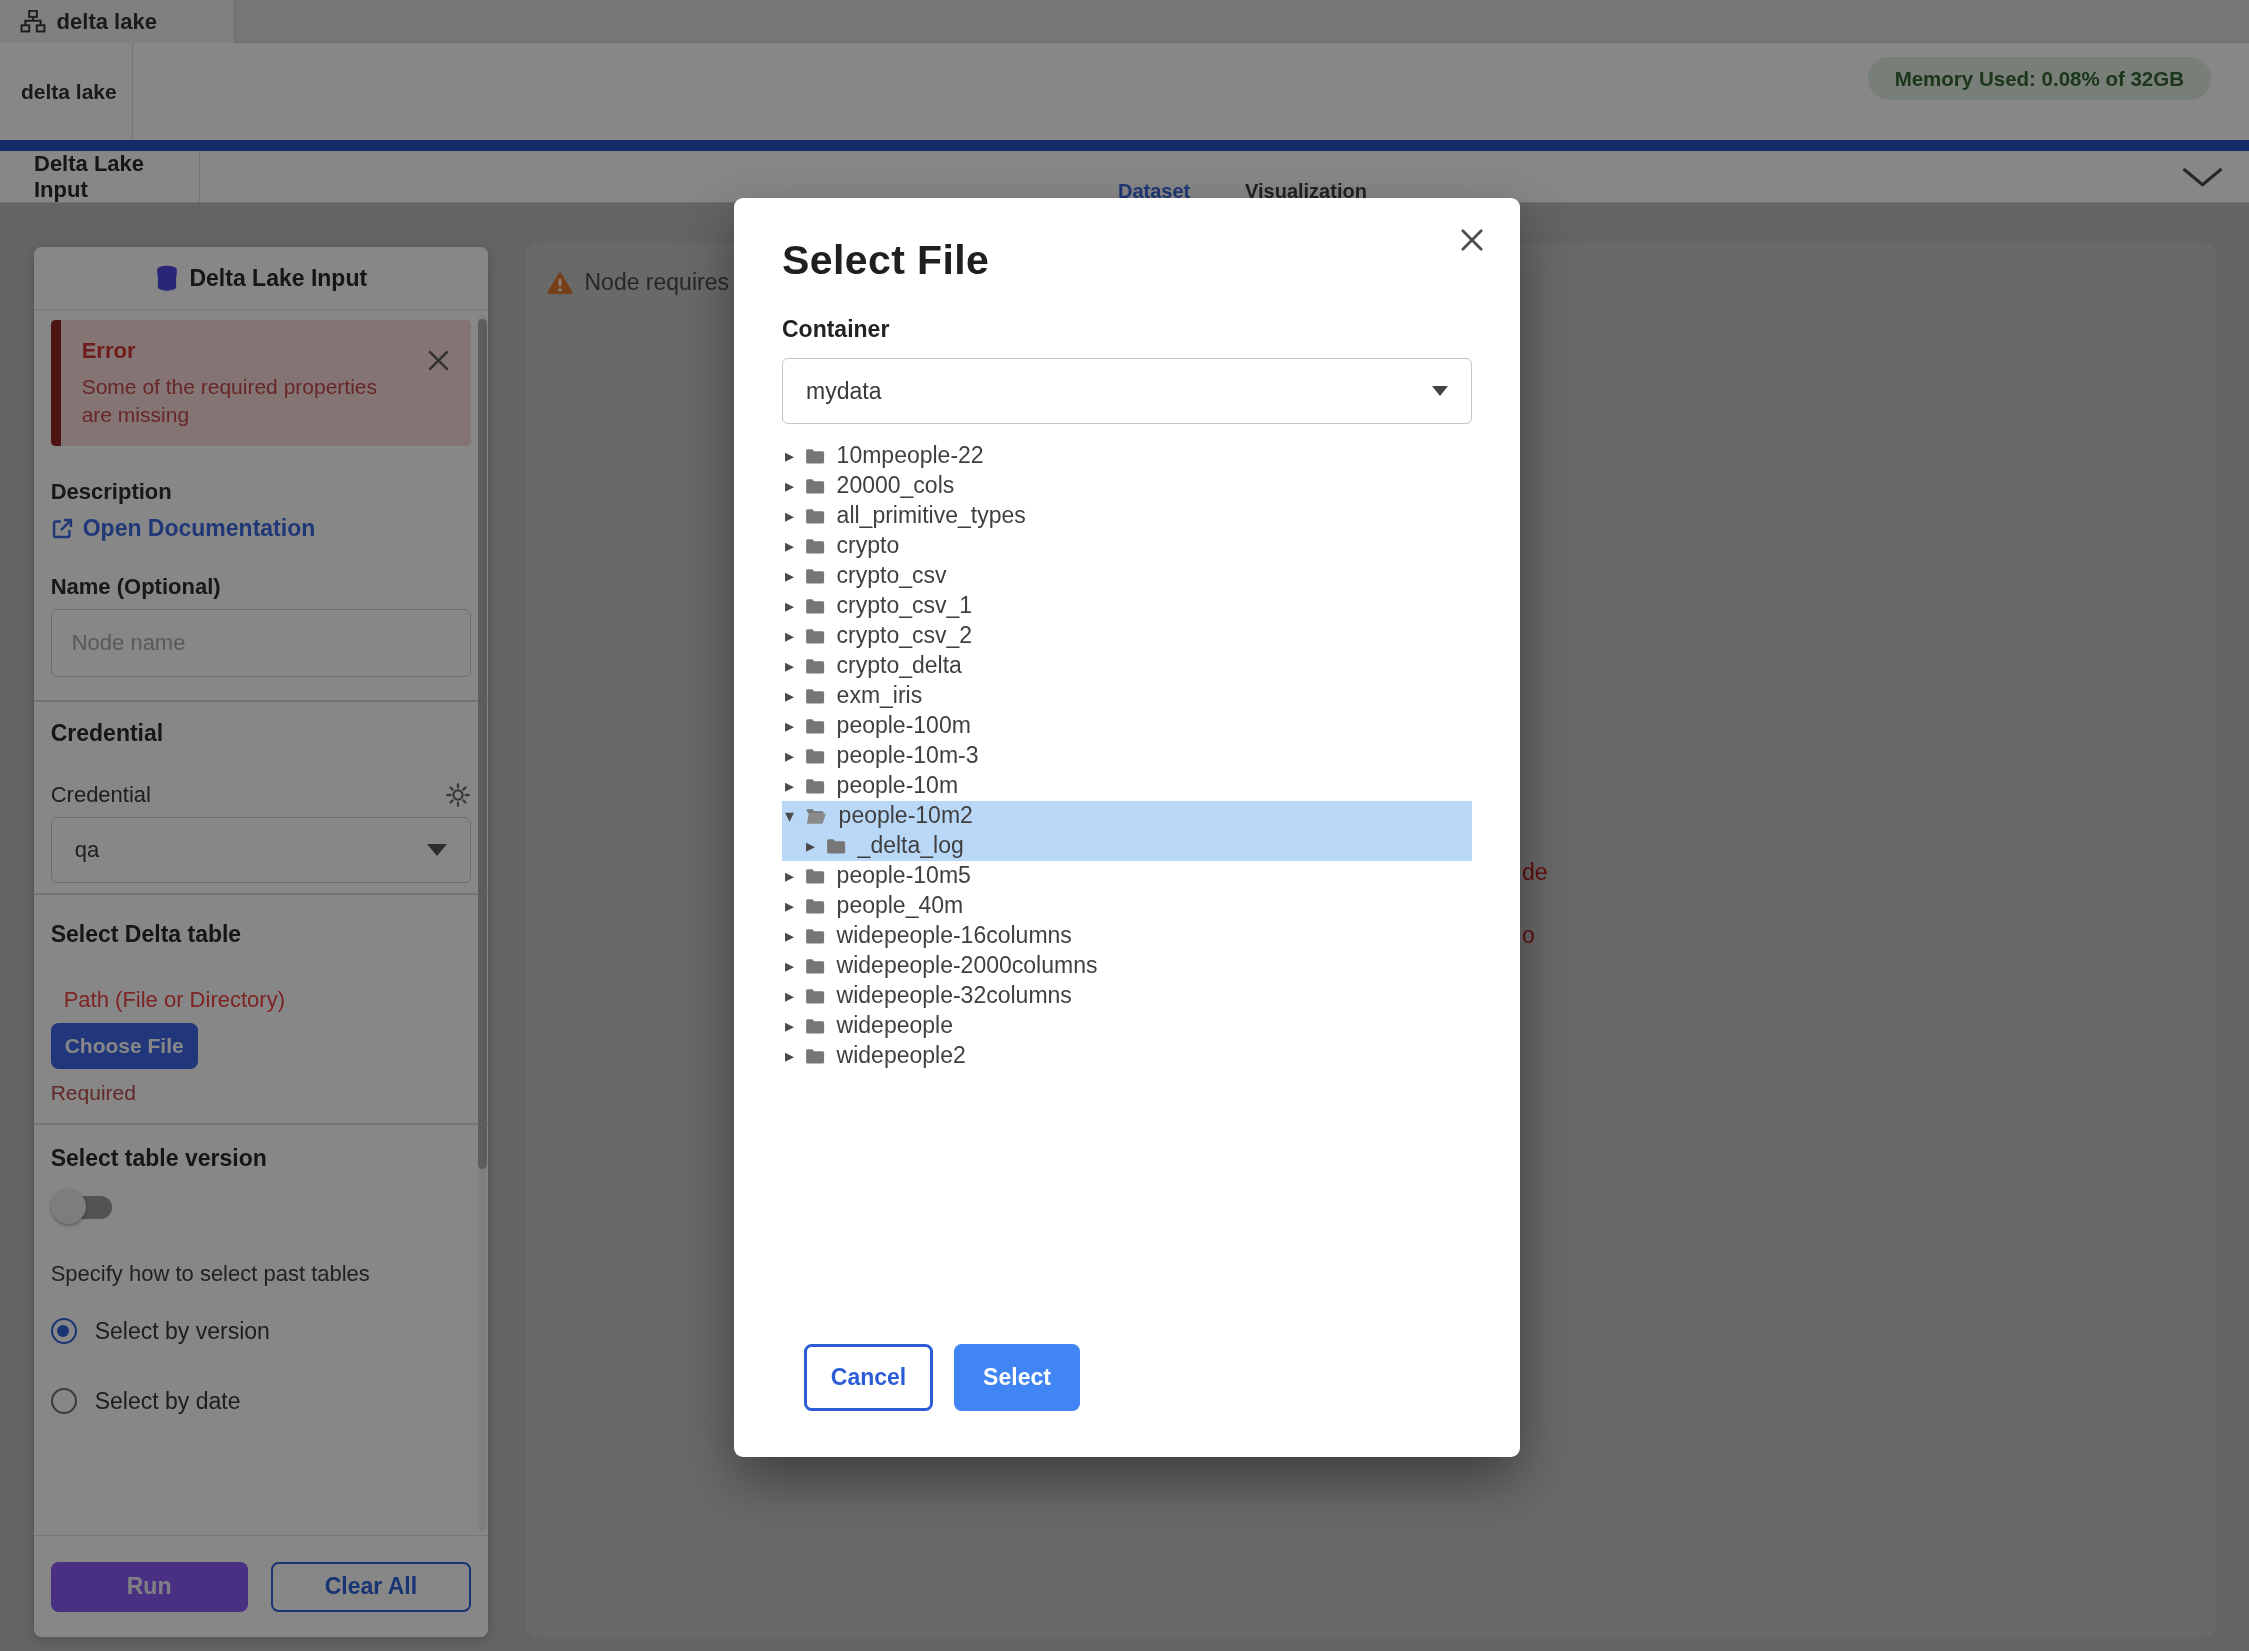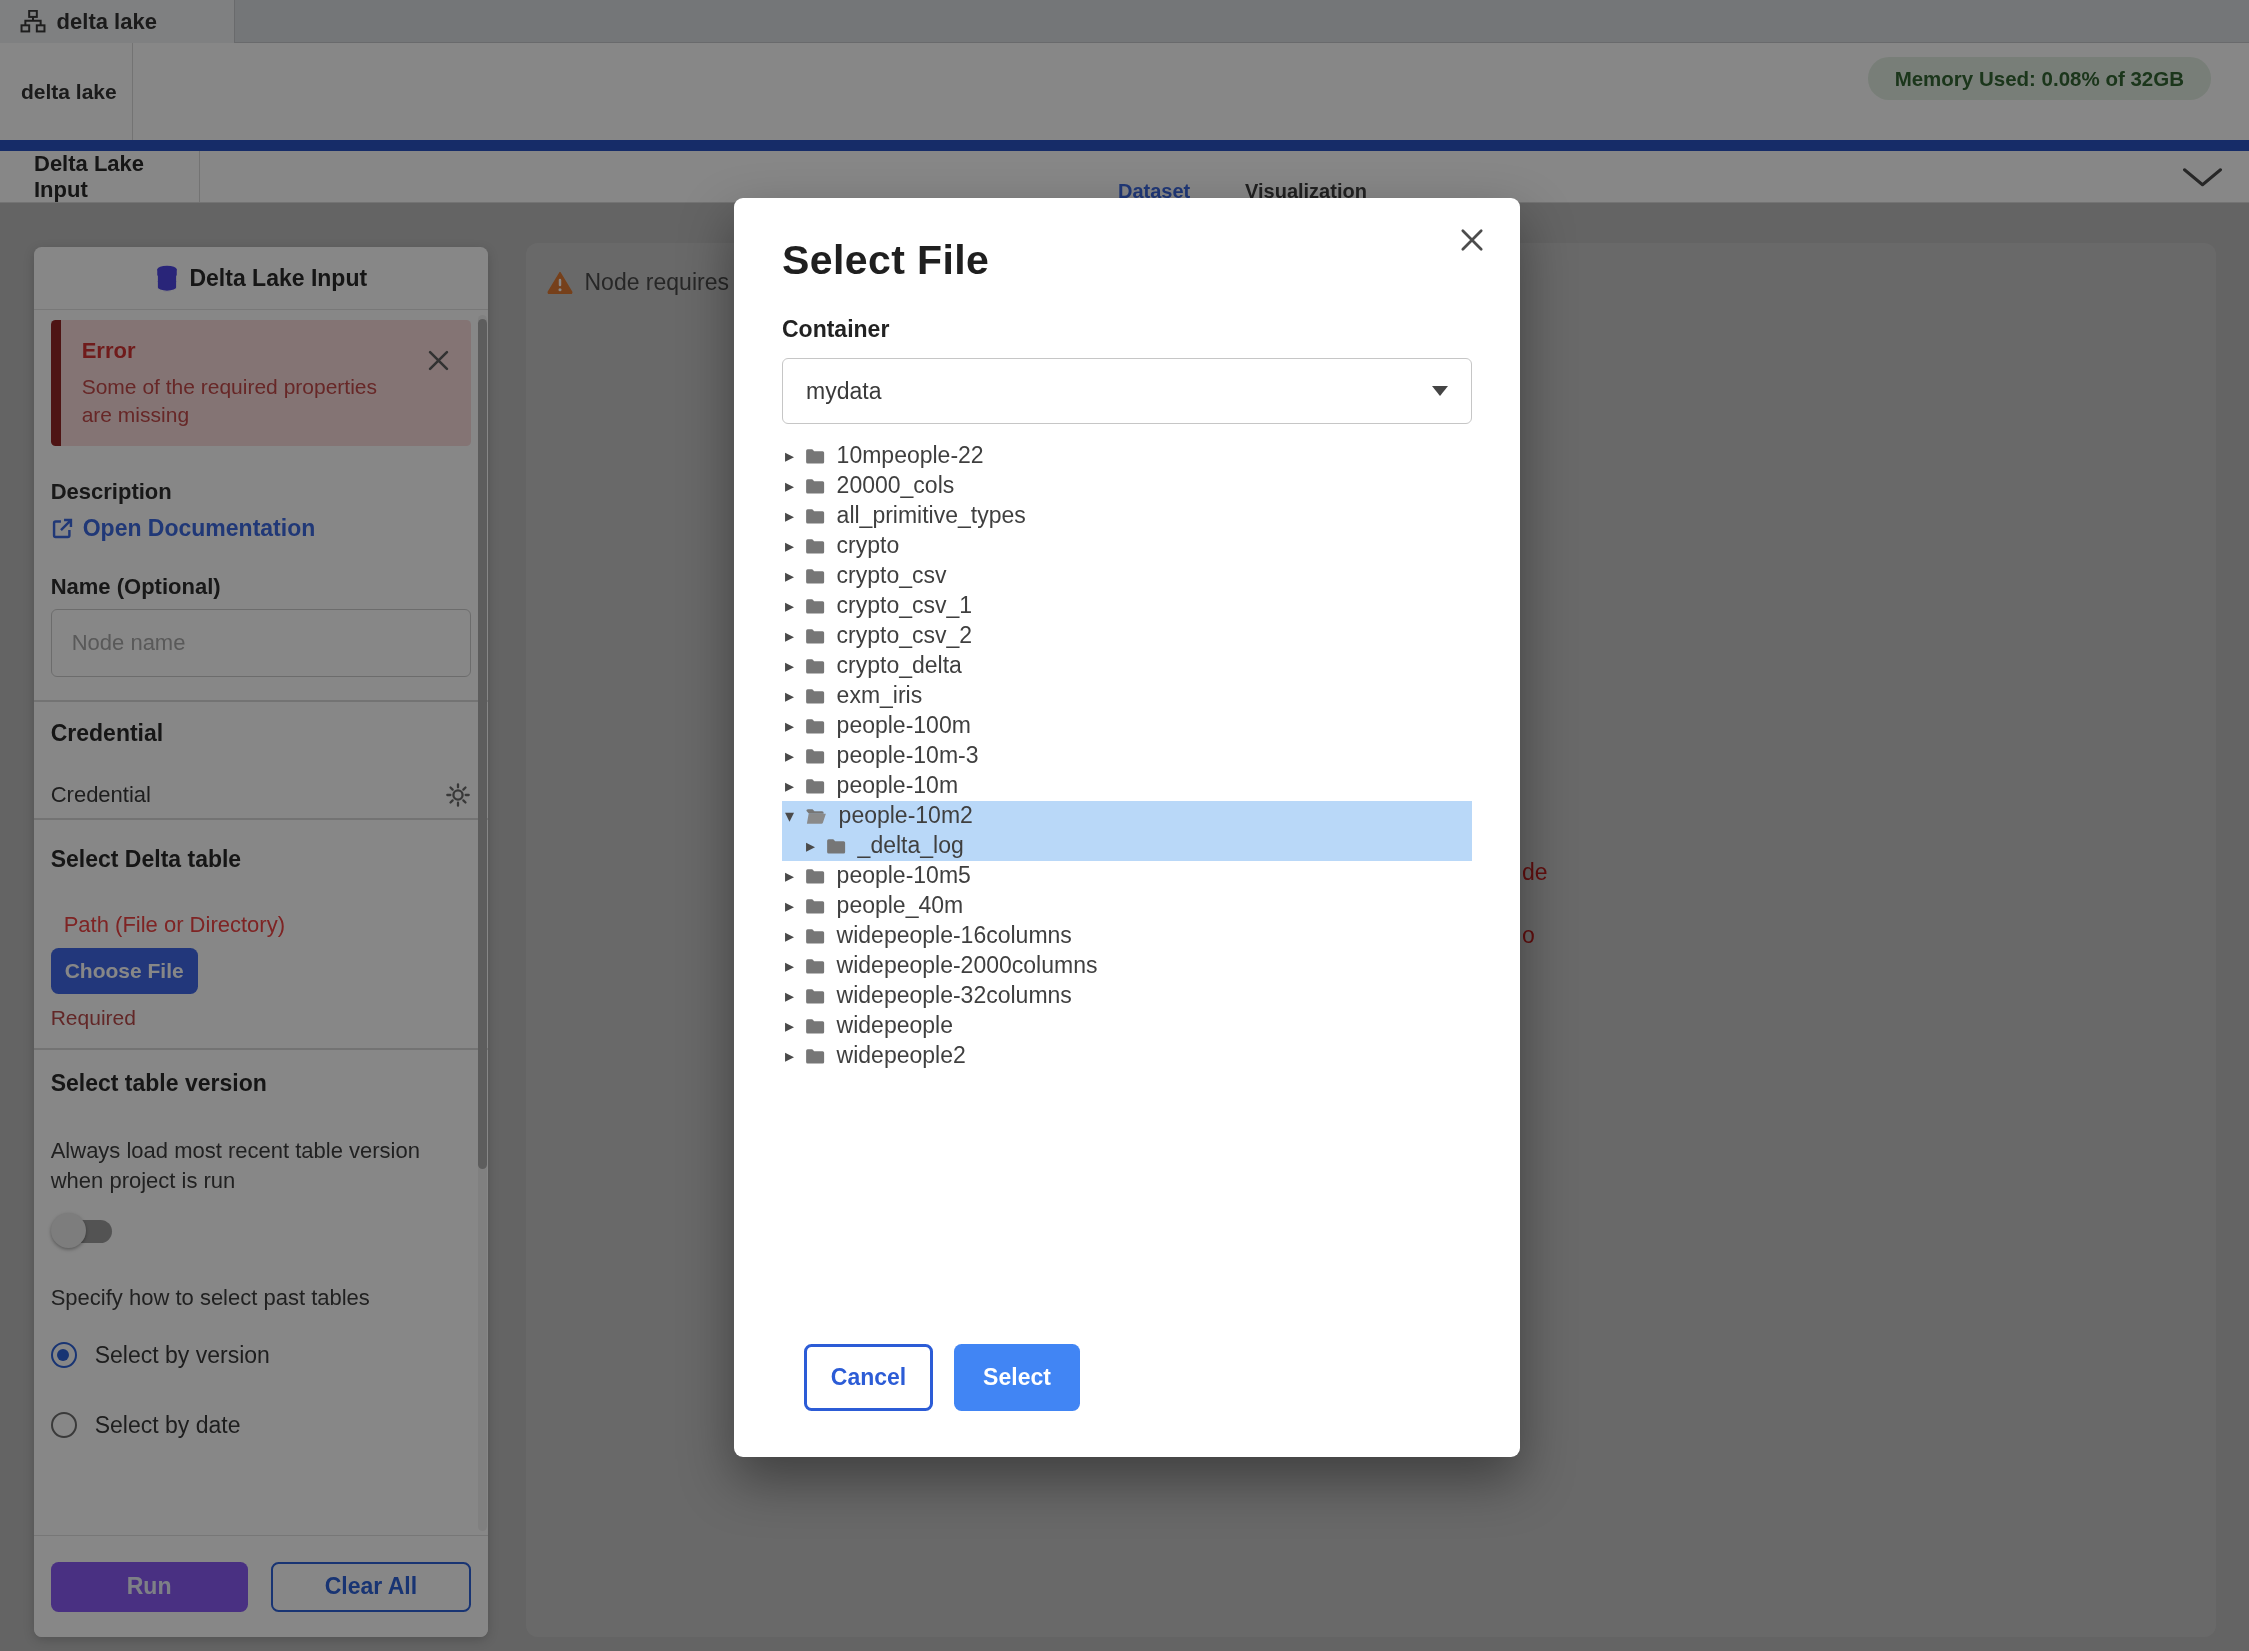--- a/index.html
+++ b/index.html
@@ -222,32 +222,35 @@
         <span class="lbl" style="font-weight:400; color:#3a3a3a;">Credential</span>
         <span>
           <svg width="26" height="26" viewBox="0 0 34 34">
             <circle cx="17" cy="17" r="6" fill="none" stroke="#6b6b6b" stroke-width="3"></circle>
             <g stroke="#6b6b6b" stroke-width="3" stroke-linecap="round">
               <path d="M17 3 v4 M17 27 v4 M3 17 h4 M27 17 h4 M7.2 7.2 l2.8 2.8 M24 24 l2.8 2.8 M26.8 7.2 L24 10 M10 24 l-2.8 2.8"></path>
             </g>
           </svg>
         </span>
       </div>
+      <div class="selectbox">
+        <span class="val">qa</span>
+        <span class="caret-down"></span>
+      </div>
 
       <div class="divider" style="margin-top:10.6px;"></div>
 
       <div class="sec-head" style="margin-top:26px;">Select Delta table</div>
       <div class="lbl" style="margin-top:39px; font-weight:400; color:#ef4444;margin-left:13px;">Path (File or Directory)</div>
       <button class="btn-primary">Choose File</button>
       <div class="required">Required</div>
 
       <div class="divider" style="margin-top:18px;"></div>
 
       <div class="sec-head" style="margin-top:20px;">Select table version</div>
-      <div class="body-text" style="margin-top:39px; width:410px;">Always load most recent table version when project is run</div>
 
       <div class="toggle">
         <div class="track"></div>
         <div class="knob"></div>
       </div>
 
       <div class="body-text" style="margin-top:38px;">Specify how to select past tables</div>
 
       <div class="radio-row" style="margin-top:29px;">
         <span class="radio checked"></span>

